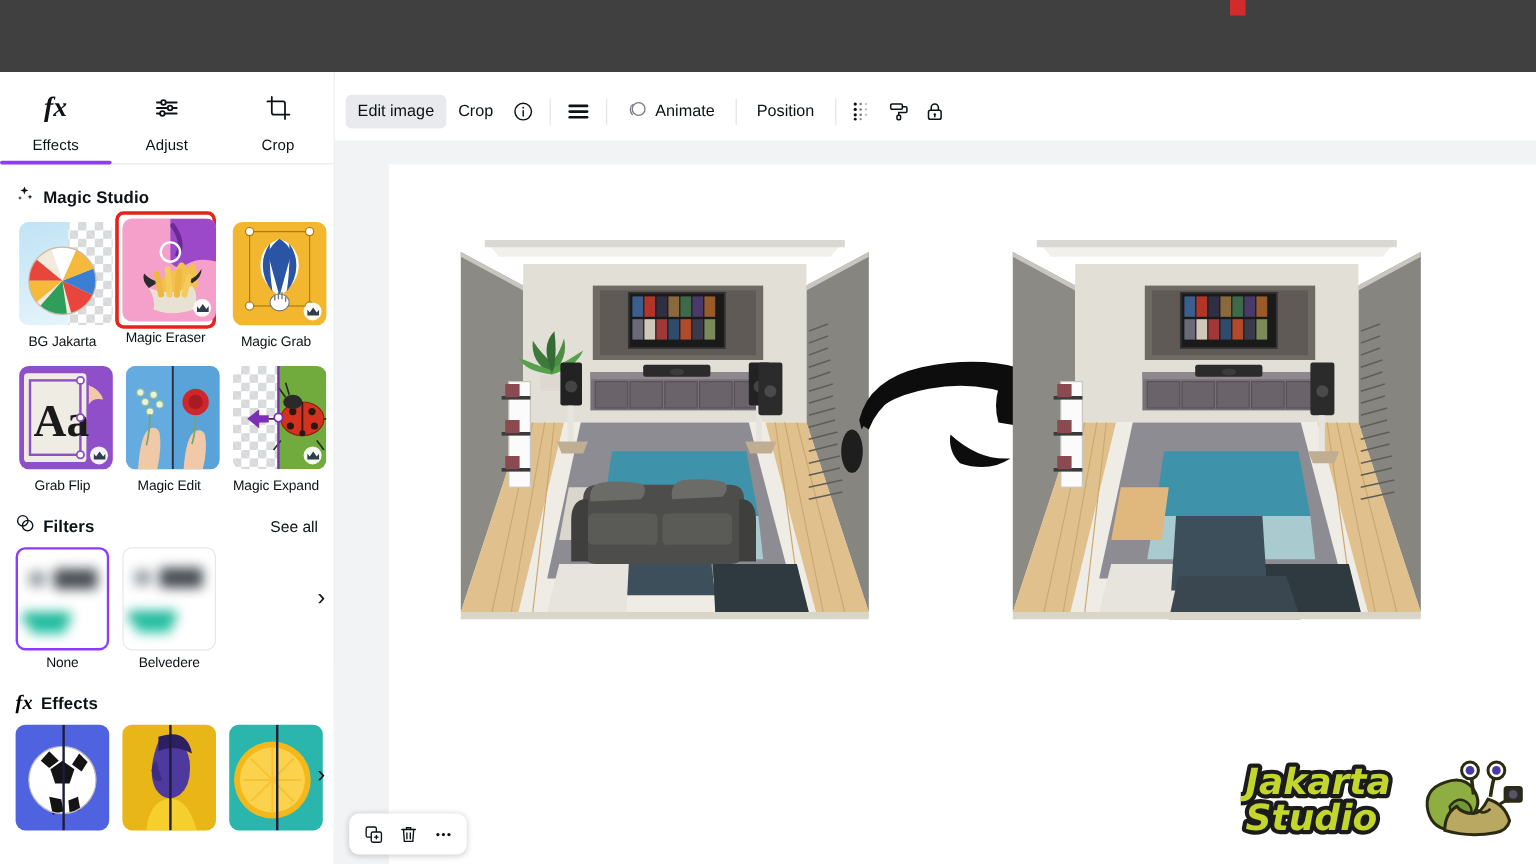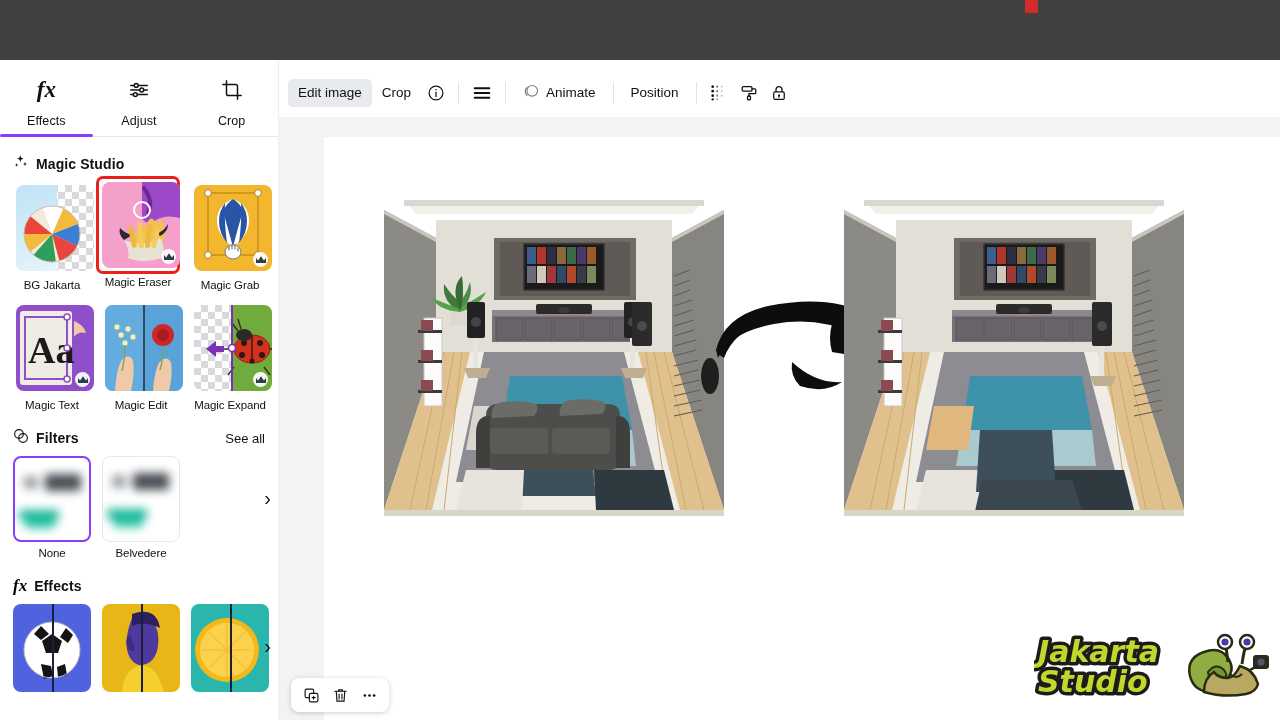--- a/index.html
+++ b/index.html
@@ -328,21 +328,21 @@
                 <circle cx="51" cy="74" r="3" fill="#fff" stroke="#8e4fc9" stroke-width="1.5"></circle>
                 <path d="M58 16 q10 4 12 12 q-8 -2 -12 4 z" fill="#f0c9a8"></path>
               </svg>
               <div class="crown">
                 <svg width="10" height="8" viewBox="0 0 12 9" fill="#2c3e4a">
                     <path d="M0 2l2.5 3L6 0l3.5 5L12 2v6H0z"></path>
                   </svg>
               </div>
             </div>
           </div>
-          <div class="thumb-lbl">Magic Text</div>
+          <div class="thumb-lbl">Grab Flip</div>
         </div>
 
         <div class="thumb-cell">
           <div class="thumb-wrap">
             <div class="thumb" style="background:#5fa8dd;">
               <svg width="78" height="86" viewBox="0 0 78 86" style="position:absolute;left:0;top:0;">
                 <rect x="0" y="0" width="39" height="86" fill="#64acdf"></rect>
                 <rect x="39" y="0" width="39" height="86" fill="#5aa3d9"></rect>
                 <g fill="#f0c9a8">
                   <path d="M10 86 q2 -30 10 -34 q6 -2 8 4 q2 12 -2 30 z"></path>

